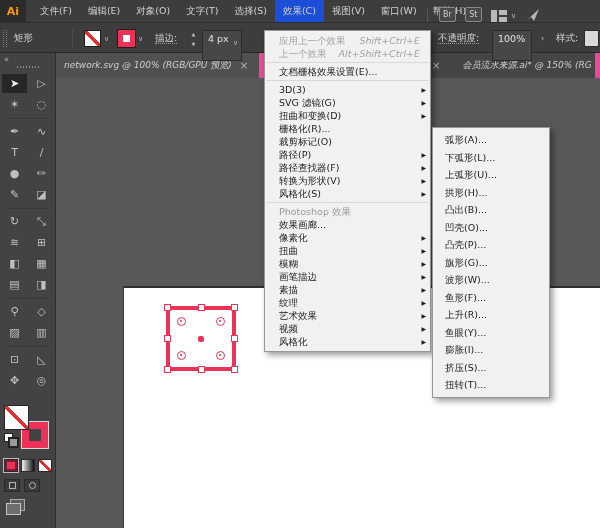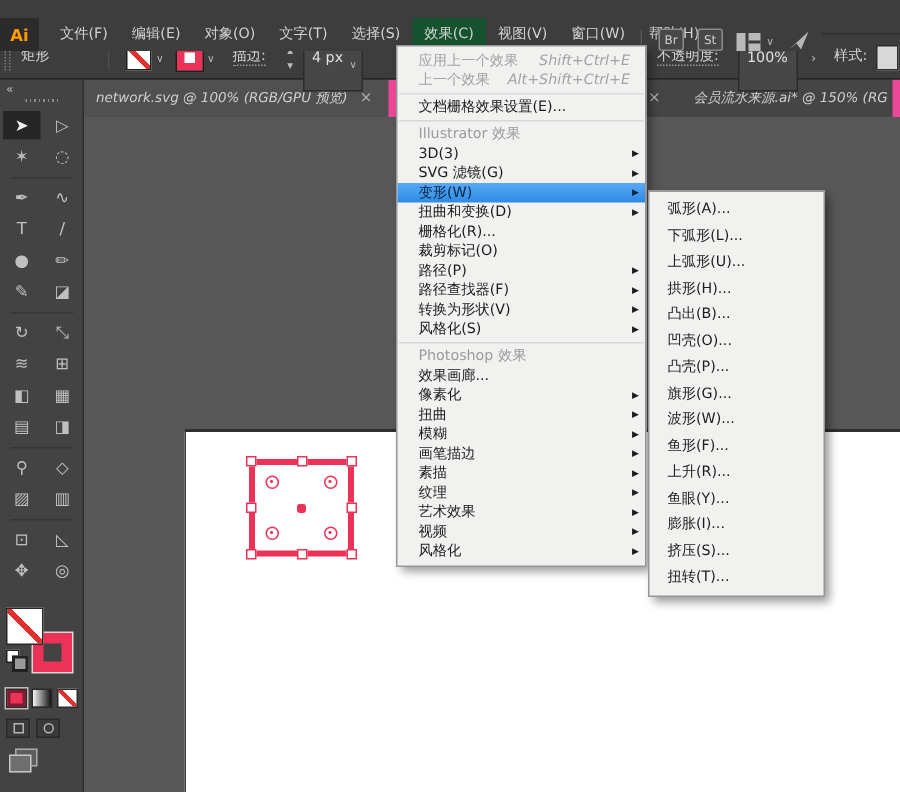--- a/index.html
+++ b/index.html
@@ -1,25 +1,25 @@
 <!DOCTYPE html>
 <html><head>
 <meta charset="utf-8">
 <style>
   * { margin:0; padding:0; box-sizing:border-box; }
   html,body { width:600px; height:528px; overflow:hidden; }
   body { font-family:"DejaVu Sans","Liberation Sans",sans-serif; font-size:9.5px; -webkit-font-smoothing:antialiased; }
   .app { position:relative; width:600px; height:528px; background:#3d3d3d; overflow:hidden; }
 
   
-  .menubar { position:absolute; left:0; top:0; width:548px; height:22px; background:#3d3d3d; display:flex; align-items:center; z-index:30;margin-top:12px; }
+  .menubar { position:absolute; left:0; top:0; width:548px; height:22px; background:#3d3d3d; display:flex; align-items:center; z-index:30; }
   .logo { width:26px; height:22px; background:#2b2b2b; color:#ff9a00; font-weight:bold; font-size:11px; display:flex; align-items:center; justify-content:center; }
   .mb-items { display:flex; height:22px; align-items:center; margin-left:6px; }
   .mb-item { padding:0 8px; height:22px; line-height:22px; color:#d2d2d2; white-space:nowrap; cursor:default; }
-  .mb-item.active { background:#14532d; }
+  .mb-item.active { background:#1d4ed8; }
   .mb-right { position:absolute; right:8px; top:0; height:22px; display:flex; align-items:flex-end; gap:9px; }
   .mb-divider { width:1px; height:14px; background:#575757; margin-right:2px; }
   .mb-btn { min-width:17px; height:15px; border:1px solid #8a8a8a; border-radius:2px; background:#484848; color:#cfcfcf; font-size:8px; line-height:13px; text-align:center; padding:0 2px; }
   .ws-icon { width:16px; height:12px; background:#b9b9b9; position:relative; }
   .ws-icon::before { content:""; position:absolute; left:6px; top:0; width:2px; height:12px; background:#3d3d3d; }
   .ws-icon::after { content:""; position:absolute; left:8px; top:5px; width:8px; height:2px; background:#3d3d3d; }
   .chev { color:#b5b5b5; font-size:7px; }
 
   
   .controlbar { position:absolute; left:0; top:22px; width:600px; height:31px; background:#3d3d3d; border-top:1px solid #2e2e2e; border-bottom:1px solid #272727; z-index:20; }
@@ -306,24 +306,22 @@
       </div>
     </div>
   </div>
 
   <div class="menu effects-menu" id="effects-menu">
       <div class="mi disabled"><span>应用上一个效果</span><span class="sc">Shift+Ctrl+E</span></div>
       <div class="mi disabled"><span>上一个效果</span><span class="sc">Alt+Shift+Ctrl+E</span></div>
       <div class="msep"></div>
       <div class="mi"><span>文档栅格效果设置(E)...</span></div>
       <div class="msep"></div>
-      <div class="mi header"><span>Illustrator 效果</span></div>
       <div class="mi"><span>3D(3)</span><span class="arrow">▶</span></div>
       <div class="mi"><span>SVG 滤镜(G)</span><span class="arrow">▶</span></div>
-      <div class="mi hl"><span>变形(W)</span><span class="arrow">▶</span></div>
       <div class="mi"><span>扭曲和变换(D)</span><span class="arrow">▶</span></div>
       <div class="mi"><span>栅格化(R)...</span></div>
       <div class="mi"><span>裁剪标记(O)</span></div>
       <div class="mi"><span>路径(P)</span><span class="arrow">▶</span></div>
       <div class="mi"><span>路径查找器(F)</span><span class="arrow">▶</span></div>
       <div class="mi"><span>转换为形状(V)</span><span class="arrow">▶</span></div>
       <div class="mi"><span>风格化(S)</span><span class="arrow">▶</span></div>
       <div class="msep"></div>
       <div class="mi header"><span>Photoshop 效果</span></div>
       <div class="mi"><span>效果画廊...</span></div>

